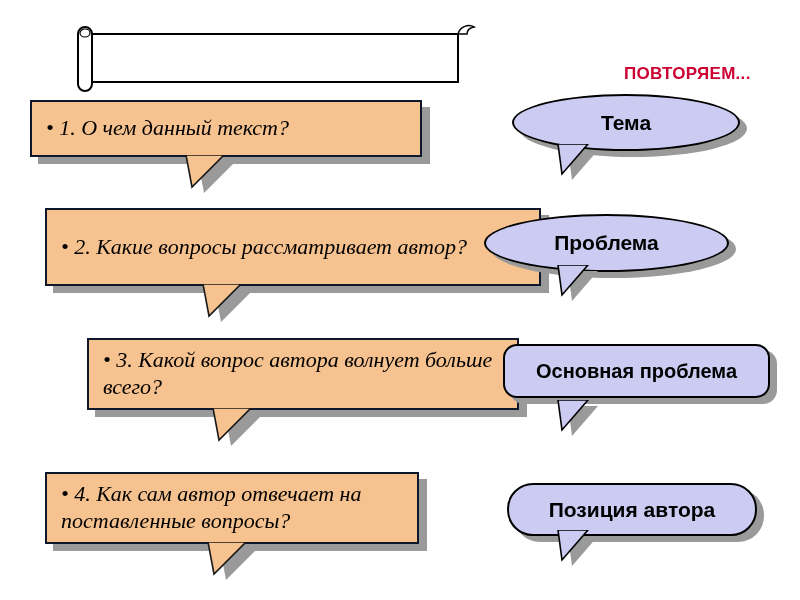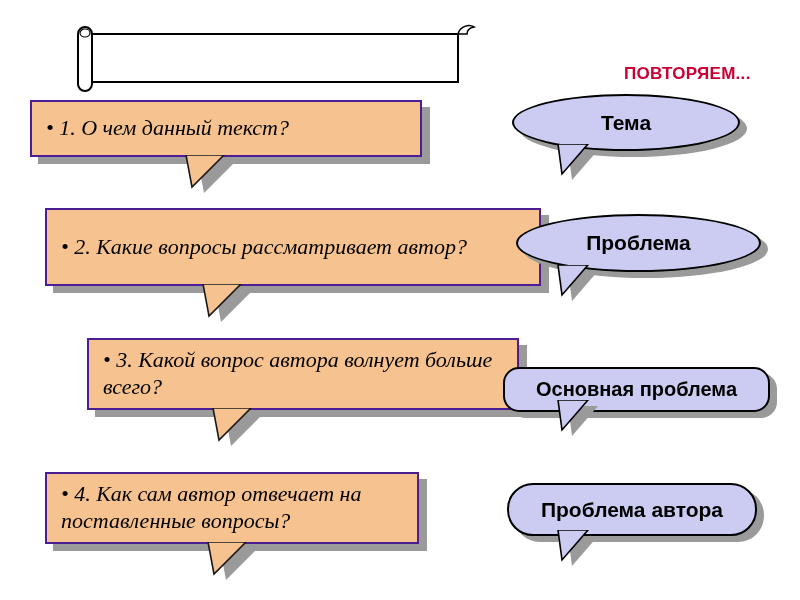--- a/index.html
+++ b/index.html
@@ -29,21 +29,21 @@
     font-family: "Liberation Sans", sans-serif;
     font-weight: bold; font-size: 17px; color: #cc0033;
     letter-spacing: 0.3px;
     margin-top: 32px;
   }
 
   
   .qbox {
     position: absolute;
     background: #f6c28f;
-    border: 2px solid #4c1d95;
+    border: 2px solid #0f172a;
     box-shadow: 8px 7px 0 #9a9a9a;
     display: flex; align-items: center;
     padding: 6px 14px;
   }
   .qtext {
     font-style: italic;
     font-size: 22px;
     line-height: 1.22;
     color: #000;
   }
@@ -101,53 +101,53 @@
   </svg>
 
   <div class="qbox" style="left:45px; top:208px; width:496px; height:78px;font-family:Liberation Serif, serif;">
     <span class="qtext">• 2. Какие вопросы рассматривает автор?</span>
   </div>
   <svg class="tail" style="left:195px; top:284px;" width="70" height="42">
     <polygon points="20,6 58,6 26,38" fill="#9a9a9a"></polygon>
     <polygon points="8,0 46,0 14,32" fill="#f6c28f" stroke="#1a1a1a" stroke-width="1.6"></polygon>
   </svg>
 
-  <div class="bubble ellipse" style="left:516px; top:214px; width:245px; height:58px;">
+  <div class="bubble ellipse" style="left:484px; top:214px; width:245px; height:58px;">
     <span class="btext">Проблема</span>
   </div>
   <svg class="tail" style="left:548px; top:265px;" width="60" height="40">
     <polygon points="20,6 50,6 24,36" fill="#9a9a9a"></polygon>
     <polygon points="10,0 40,0 14,30" fill="#ccccf2" stroke="#000000" stroke-width="1.6"></polygon>
   </svg>
 
   <div class="qbox" style="left:43px; top:338px; width:432px; height:72px;margin-left:44px;">
     <span class="qtext">• 3. Какой вопрос автора волнует больше всего?</span>
   </div>
   <svg class="tail" style="left:205px; top:408px;" width="70" height="42">
     <polygon points="20,6 58,6 26,38" fill="#9a9a9a"></polygon>
     <polygon points="8,0 46,0 14,32" fill="#f6c28f" stroke="#1a1a1a" stroke-width="1.6"></polygon>
   </svg>
 
-  <div class="bubble rrect" style="left:503px; top:367px; width:267px; height:45px;border-radius:16px;">
+  <div class="bubble rrect" style="left:503px; top:344px; width:267px; height:54px;">
     <span class="btext sans">Основная проблема</span>
   </div>
   <svg class="tail" style="left:548px; top:400px;" width="60" height="40">
     <polygon points="20,6 50,6 24,36" fill="#9a9a9a"></polygon>
     <polygon points="10,0 40,0 14,30" fill="#ccccf2" stroke="#000000" stroke-width="1.6"></polygon>
   </svg>
 
   <div class="qbox" style="left:45px; top:472px; width:374px; height:72px;">
     <span class="qtext">• 4. Как сам автор отвечает на поставленные вопросы?</span>
   </div>
   <svg class="tail" style="left:200px; top:542px;" width="70" height="42">
     <polygon points="20,6 58,6 26,38" fill="#9a9a9a"></polygon>
     <polygon points="8,0 46,0 14,32" fill="#f6c28f" stroke="#1a1a1a" stroke-width="1.6"></polygon>
   </svg>
 
   <div class="bubble stadium" style="left:507px; top:483px; width:250px; height:53px;">
-    <span class="btext">Проблема автора</span>
+    <span class="btext">Позиция автора</span>
   </div>
   <svg class="tail" style="left:548px; top:530px;" width="60" height="40">
     <polygon points="20,6 50,6 24,36" fill="#9a9a9a"></polygon>
     <polygon points="10,0 40,0 14,30" fill="#ccccf2" stroke="#000000" stroke-width="1.6"></polygon>
   </svg>
 
 </div>
 
 </body></html>

